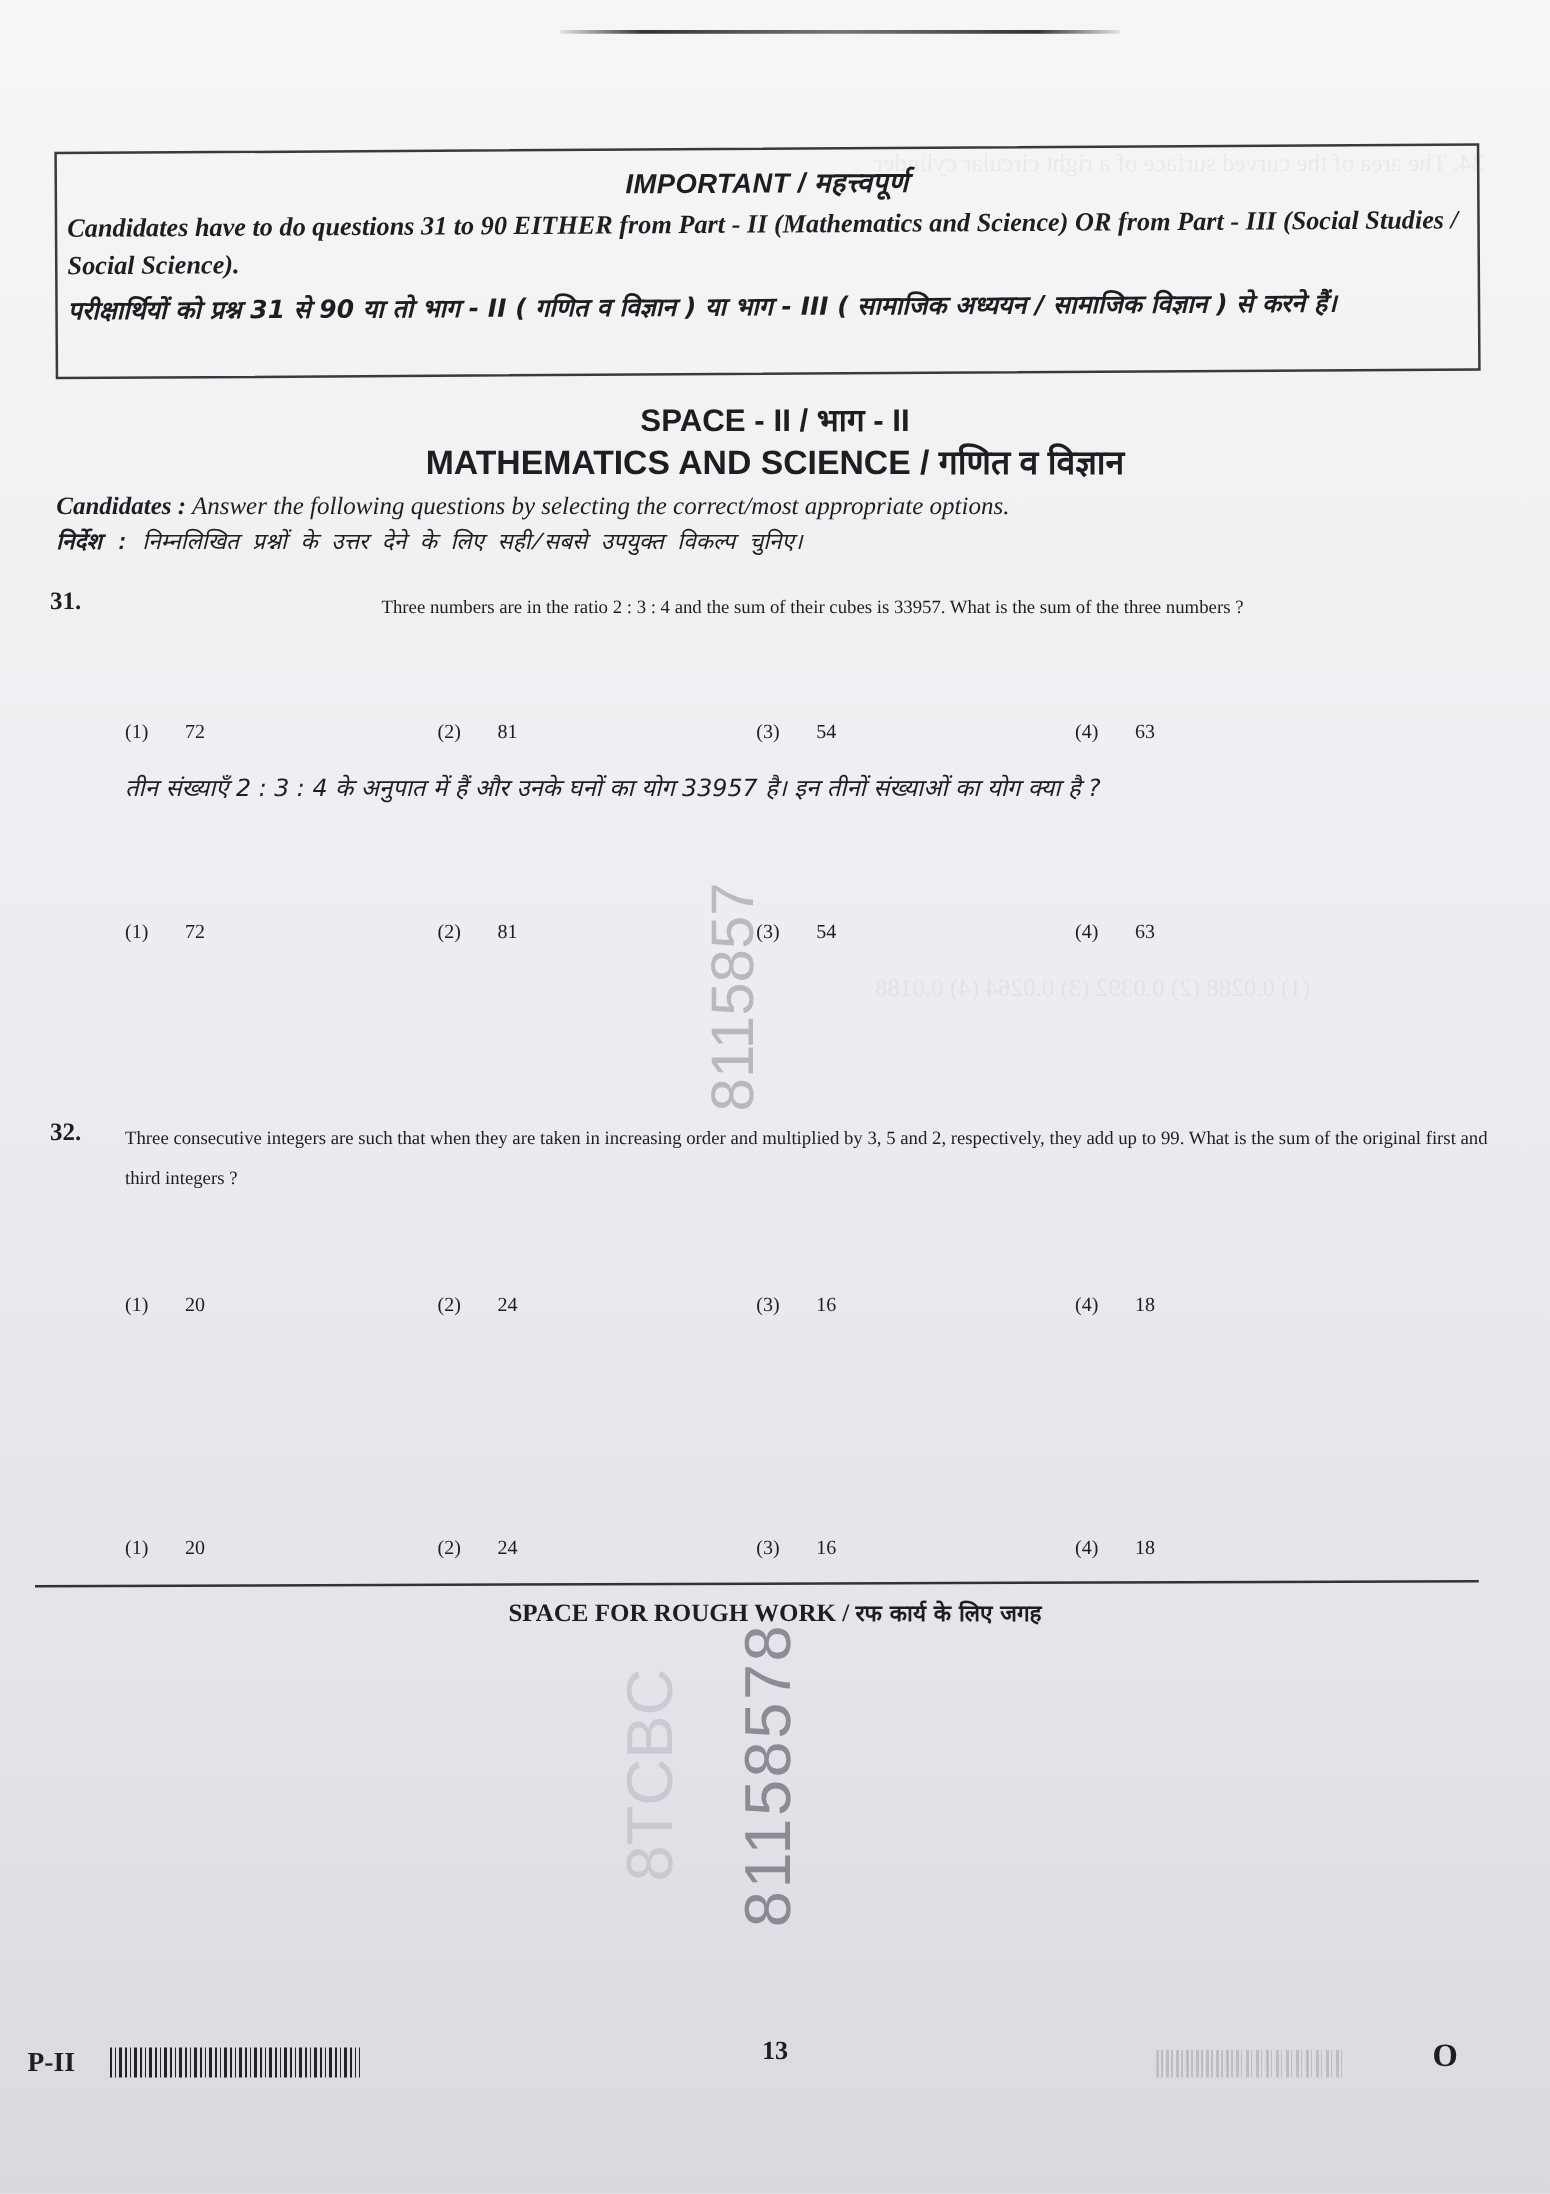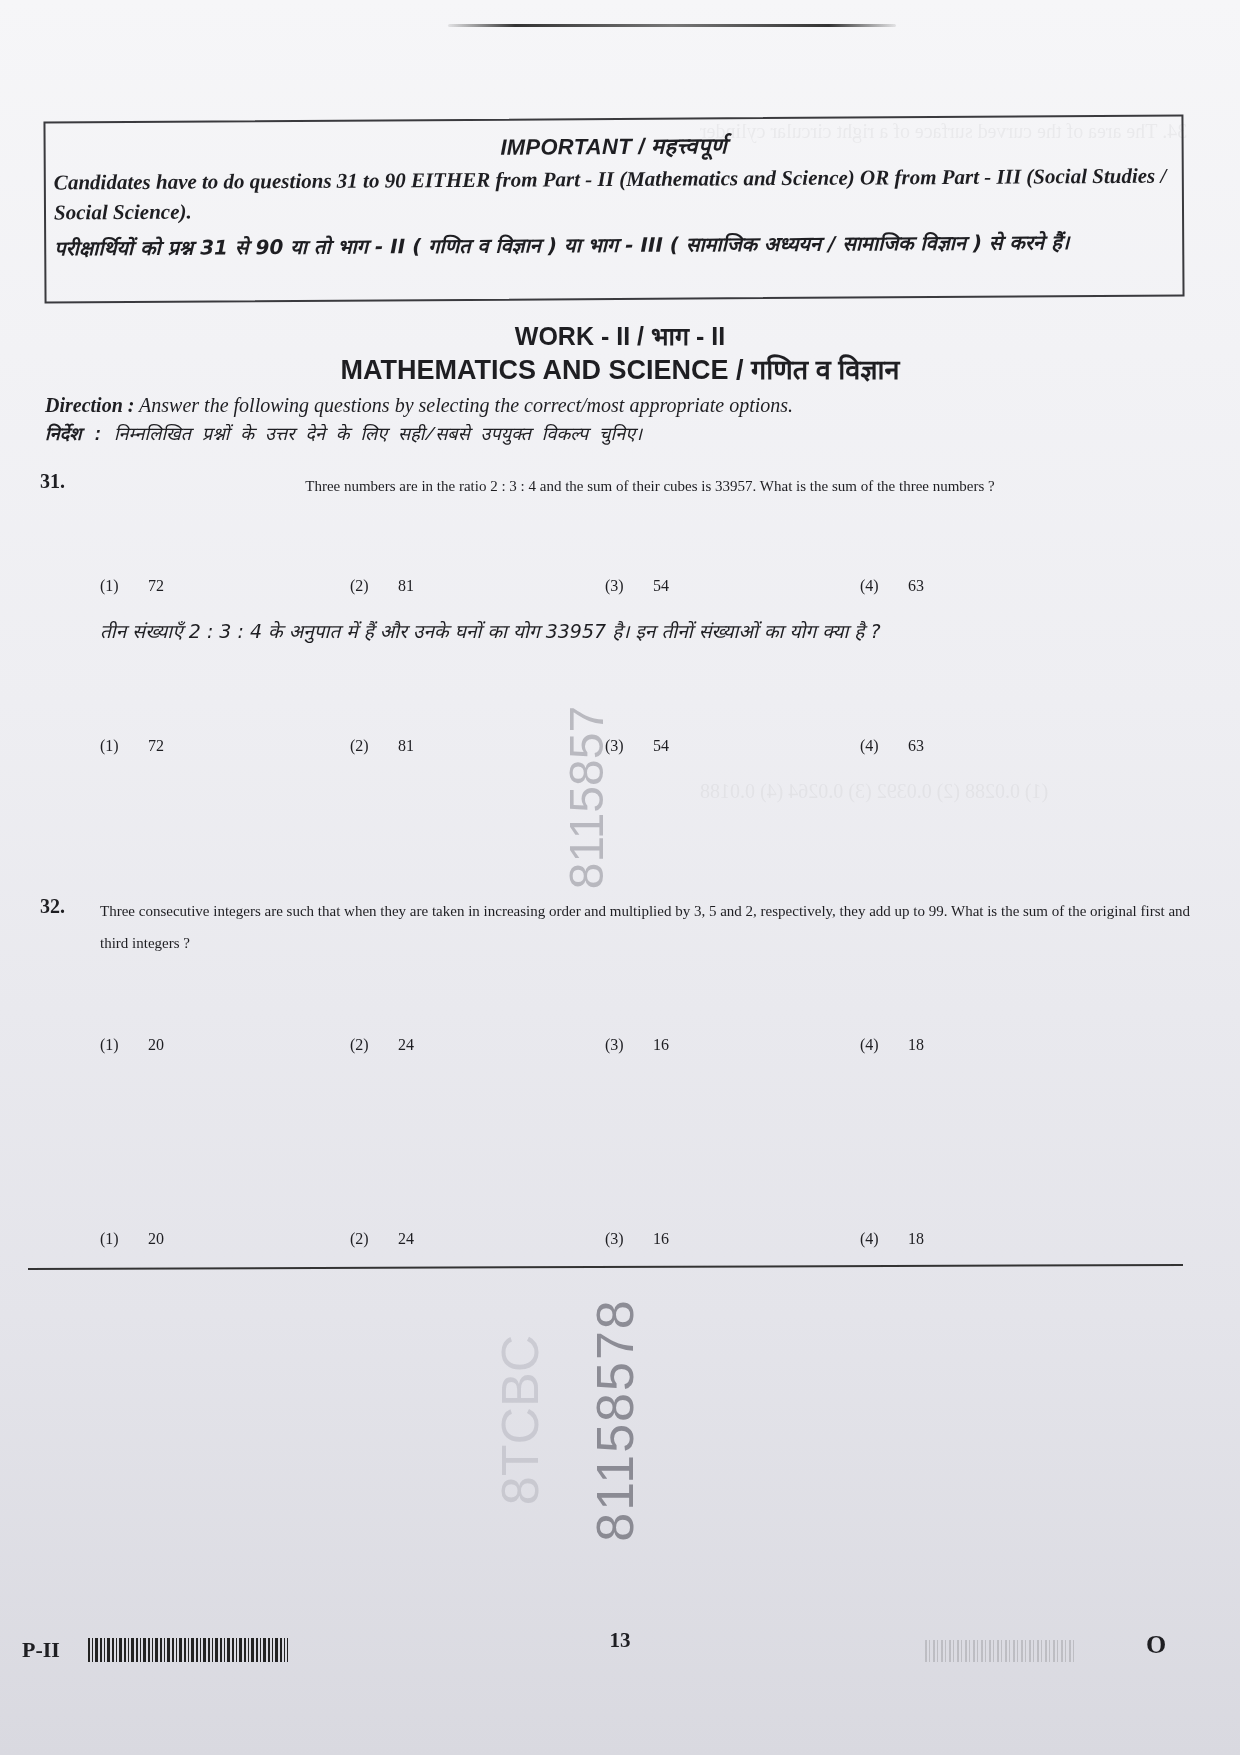--- a/index.html
+++ b/index.html
@@ -153,25 +153,25 @@
 
   <div class="bleed" style="left:700px; top:120px;">34. The area of the curved surface of a right circular cylinder</div>
   <div class="bleed" style="left:700px; top:780px;">(1) 0.0288 (2) 0.0392 (3) 0.0264 (4) 0.0188</div>
 
   <div class="important-box">
     <div class="important-title">IMPORTANT / महत्त्वपूर्ण</div>
     <div class="important-en">Candidates have to do questions 31 to 90 EITHER from Part - II (Mathematics and Science) OR from Part - III (Social Studies / Social Science).</div>
     <div class="important-hi">परीक्षार्थियों को प्रश्न 31 से 90 या तो भाग - II ( गणित व विज्ञान ) या भाग - III ( सामाजिक अध्ययन / सामाजिक विज्ञान ) से करने हैं।</div>
   </div>
 
-  <div class="part-heading part-title">WORK - II / भाग - II</div>
+  <div class="part-heading part-title">SPACE - II / भाग - II</div>
   <div class="part-heading part-subtitle">MATHEMATICS AND SCIENCE / गणित व विज्ञान</div>
 
   <div class="direction">
-    <span class="label">Direction :</span>
+    <span class="label">Candidates :</span>
     <span>Answer the following questions by selecting the correct/most appropriate options.</span>
   </div>
   <div class="direction direction-hi">
     <span class="label">निर्देश :</span>
     <span>निम्नलिखित प्रश्नों के उत्तर देने के लिए सही/सबसे उपयुक्त विकल्प चुनिए।</span>
   </div>
 
   <div class="question" style="top:470px;text-align:center;">
     <div class="q-num">31.</div>
     <div class="q-text">Three numbers are in the ratio 2 : 3 : 4 and the sum of their cubes is 33957. What is the sum of the three numbers ?</div>
@@ -203,20 +203,24 @@
     <div class="opt" style="left:760px;"><span class="opt-num">(4)</span><span>18</span></div>
   </div>
   <div class="options" style="top:1230px;">
     <div class="opt" style="left:0;"><span class="opt-num">(1)</span><span>20</span></div>
     <div class="opt" style="left:250px;"><span class="opt-num">(2)</span><span>24</span></div>
     <div class="opt" style="left:505px;"><span class="opt-num">(3)</span><span>16</span></div>
     <div class="opt" style="left:760px;"><span class="opt-num">(4)</span><span>18</span></div>
   </div>
 
   <div class="rough-rule"></div>
+  <div class="rough-label">
+    <span>SPACE FOR ROUGH WORK /</span>
+    <span class="hi">रफ कार्य के लिए जगह</span>
+  </div>
 
   <div class="watermark-mid">
       <span>8115857</span>
     </div>
   <div class="watermark-faint">
       <span>8TCBC</span>
     </div>
   <div class="watermark">
       <span>81158578</span>
     </div>

